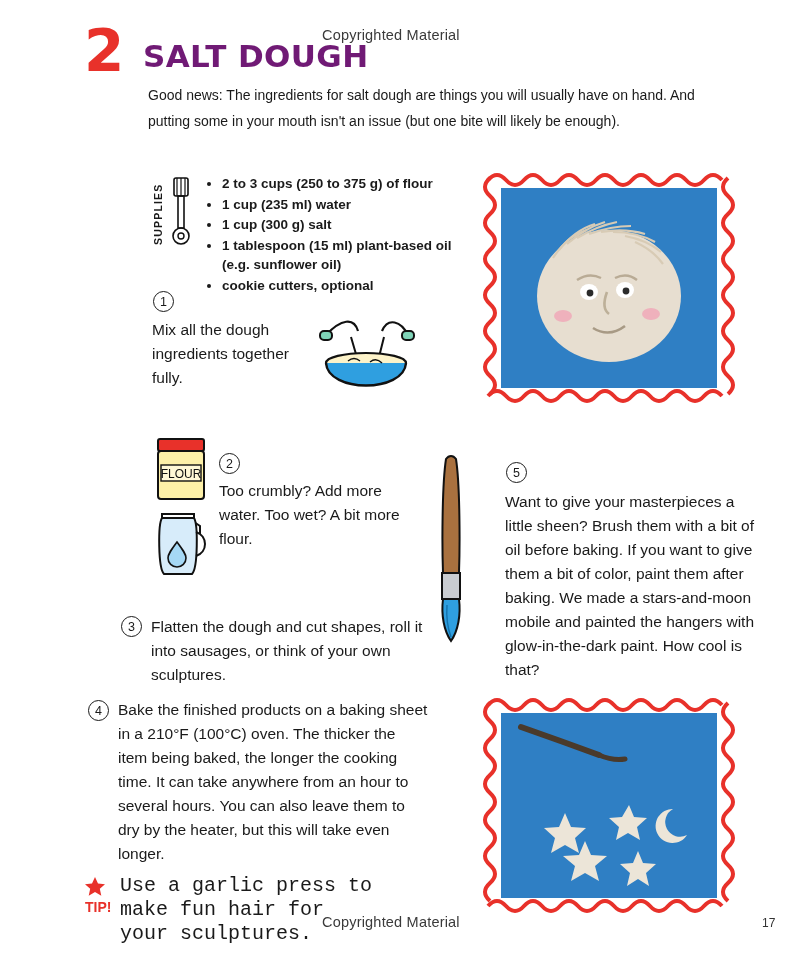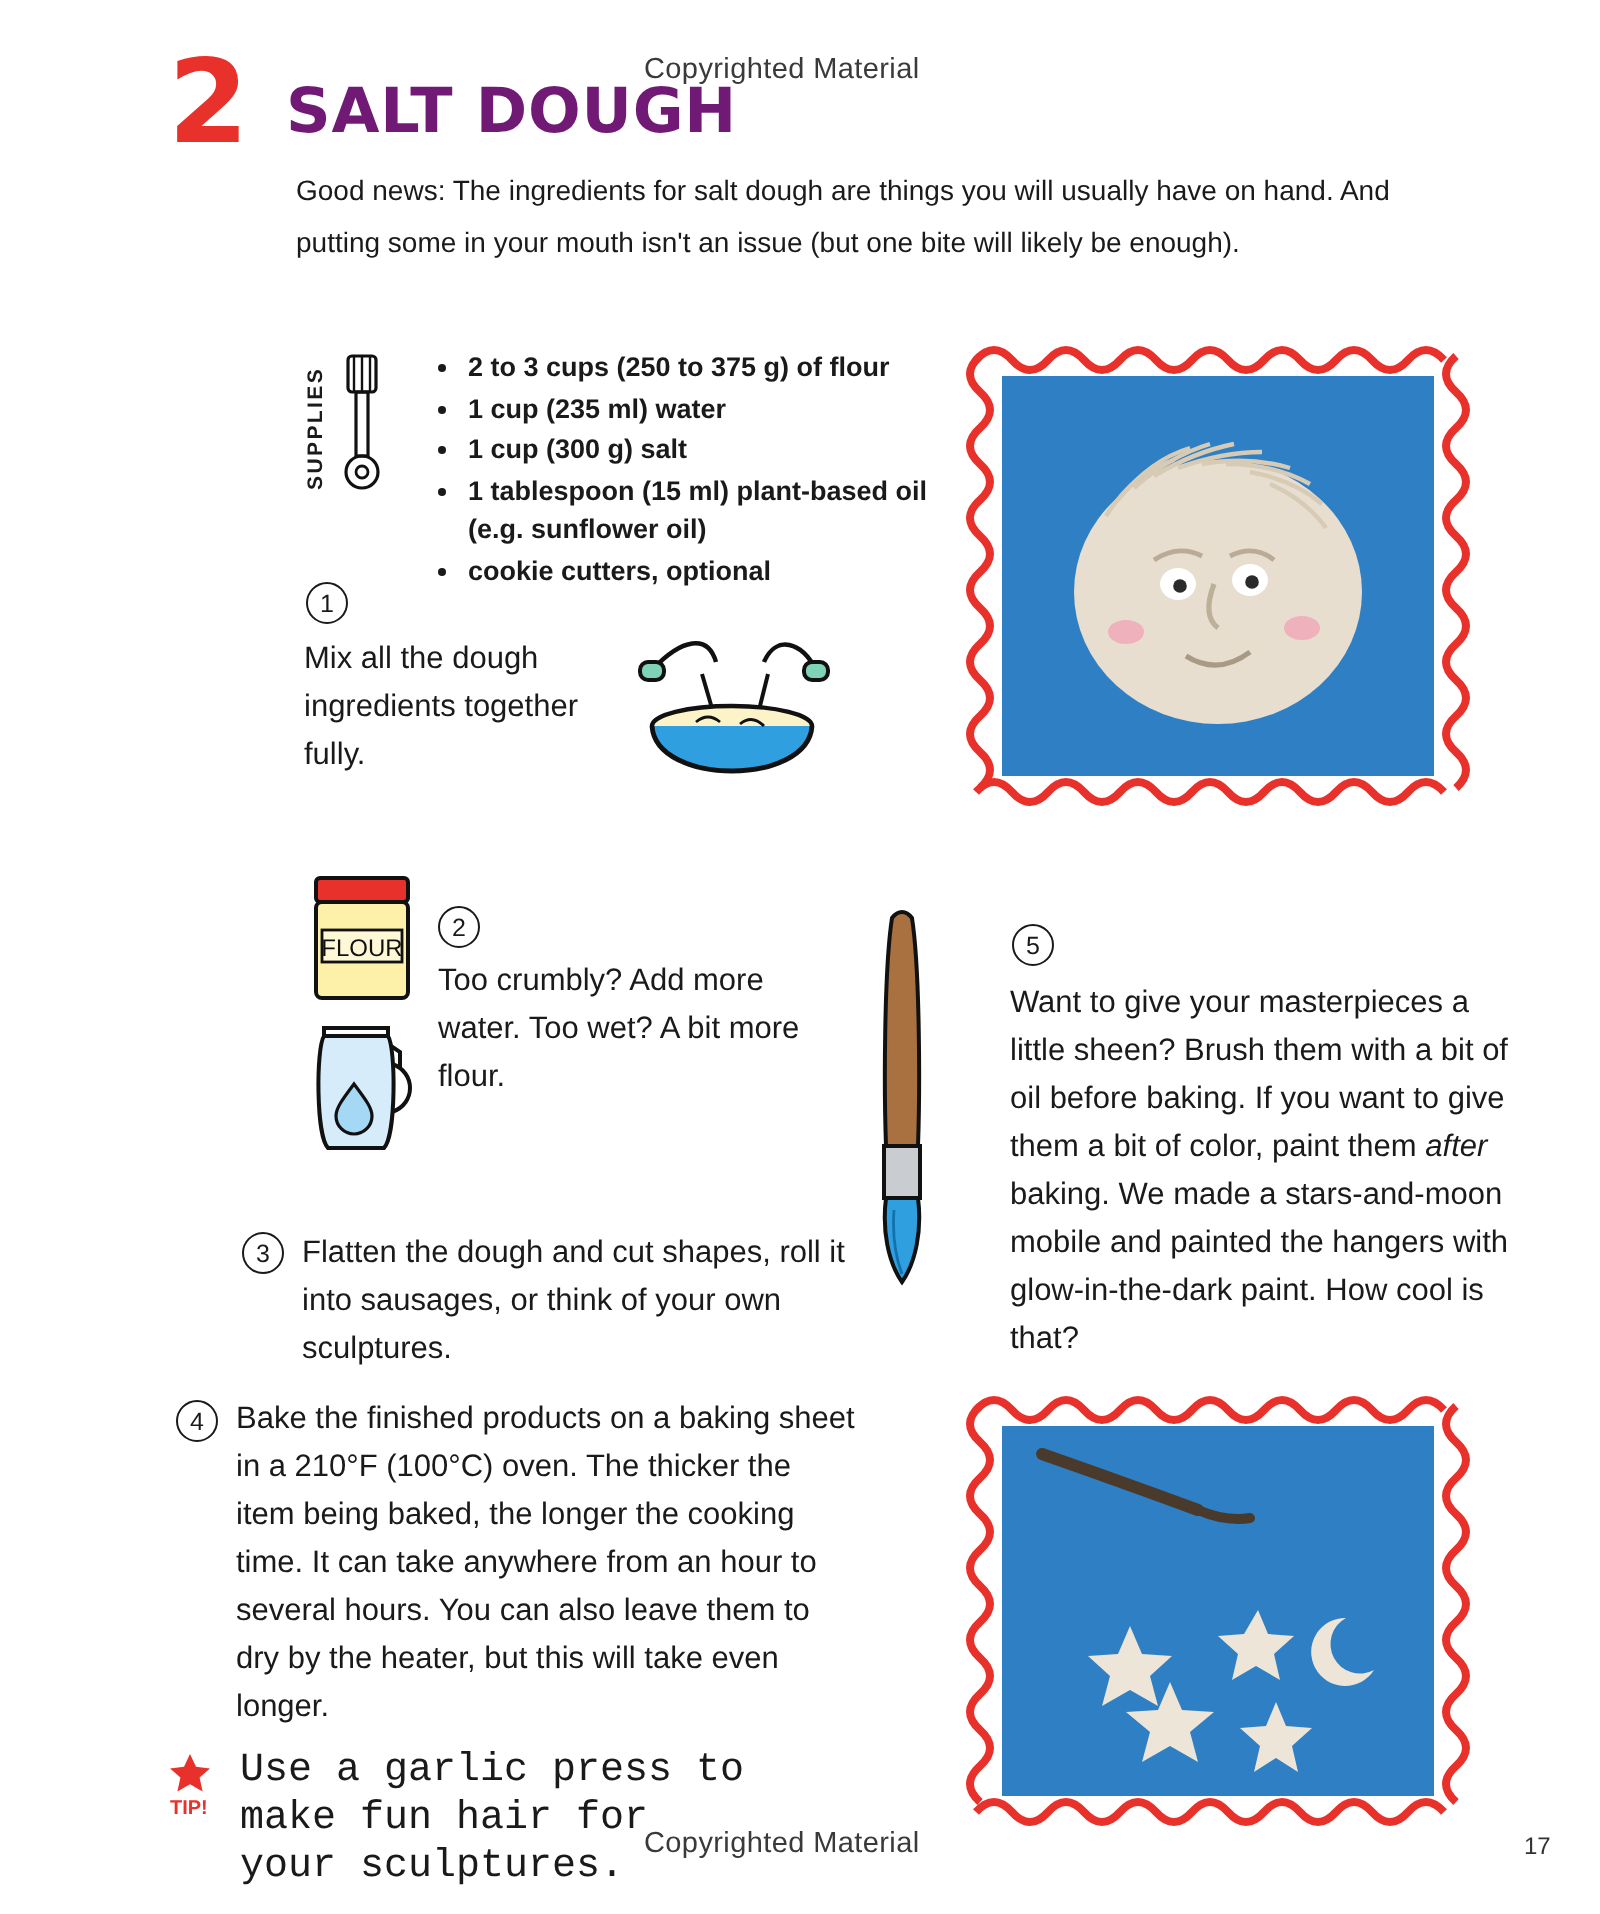--- a/index.html
+++ b/index.html
@@ -89,21 +89,21 @@
     height: 70px;
   }
   .whisk-icon {
     position: absolute;
     top: 176px;
     left: 168px;
   }
   .supplies-list {
     position: absolute;
     top: 174px;
-    left: 218px;
+    left: 206px;
     width: 260px;
     margin: 0;
     padding: 0 0 0 16px;
     font-size: 13.5px;
     font-weight: bold;
     line-height: 19.5px;
     font-family: "Liberation Sans", sans-serif;
   }
   .supplies-list li { margin: 0 0 1px 0; }
 
@@ -130,33 +130,33 @@
   #step1-num { top: 291px; left: 153px; }
   #step1-text { top: 318px; left: 152px; width: 140px; }
   #step2-num { top: 453px; left: 219px; }
   #step2-text { top: 479px; left: 219px; width: 200px; }
   #step3-num { top: 616px; left: 121px; }
   #step3-text { top: 615px; left: 151px; width: 290px; }
   #step4-num { top: 700px; left: 88px; }
   #step4-text { top: 698px; left: 118px; width: 310px; }
   #step5-num { top: 462px; left: 506px; }
   #step5-text { top: 490px; left: 505px; width: 250px; }
-  .emph { font-style: italic; }
+  .emph { }
 
   .tip-row {
     position: absolute;
     top: 873px;
     left: 84px;
     width: 300px;
   }
   .tip-label {
     position: absolute;
     top: 26px;
     left: 1px;
-    font-size: 10px;
+    font-size: 14px;
     font-weight: bold;
     color: #e8312a;
     font-family: "Liberation Sans", sans-serif;
   }
   .tip-star {
     position: absolute;
     top: 3px;
     left: 0px;
   }
   .tip-text {

